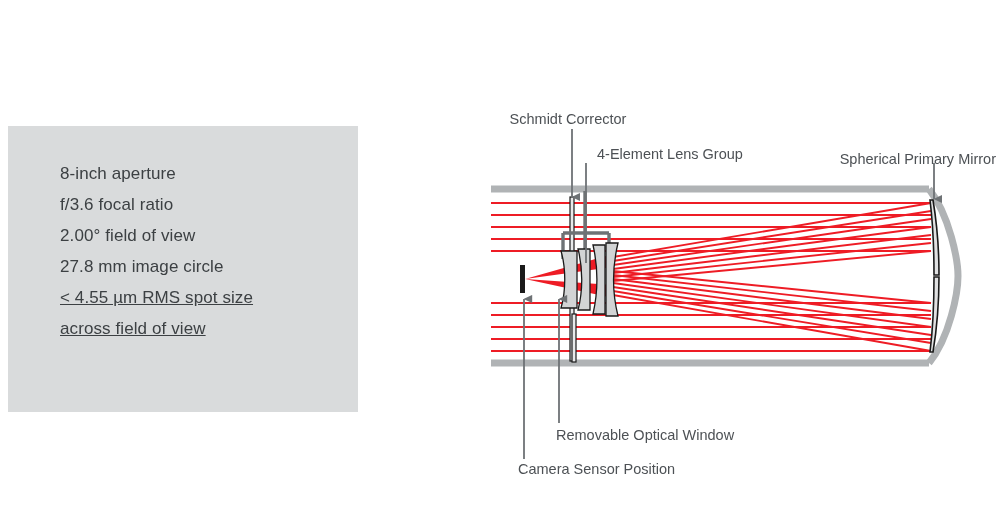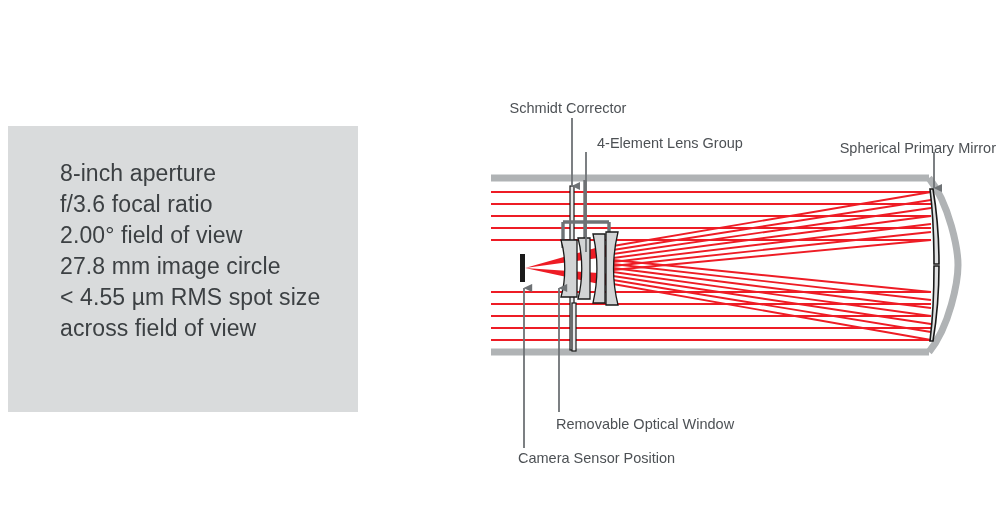--- a/index.html
+++ b/index.html
@@ -36,36 +36,37 @@
     position: absolute;
     left: 52px;
     top: 32px;
     width: 290px;
     margin: 0;
     padding: 0;
     list-style: none;
   }
   .spec-item {
     font-family: "Liberation Sans", sans-serif;
-    font-size: 23px;
+    font-size: 17px;
     line-height: 31px;
     color: #3c4043;
     white-space: pre-line;
     letter-spacing: 0.1px;
   }
   .spec-item.indented-wrap {
     text-indent: 0;
     padding-left: 0;
+    text-decoration: underline;
   }
 
   
   #diagram {
     position: absolute;
     left: 0;
-    top: 0;
+    top: 11px;
     width: 1000px;
     height: 413px;
   }
   #diagram svg {
     display: block;
   }
 
   
   .diagram-label {
     font-family: "Liberation Sans", sans-serif;

